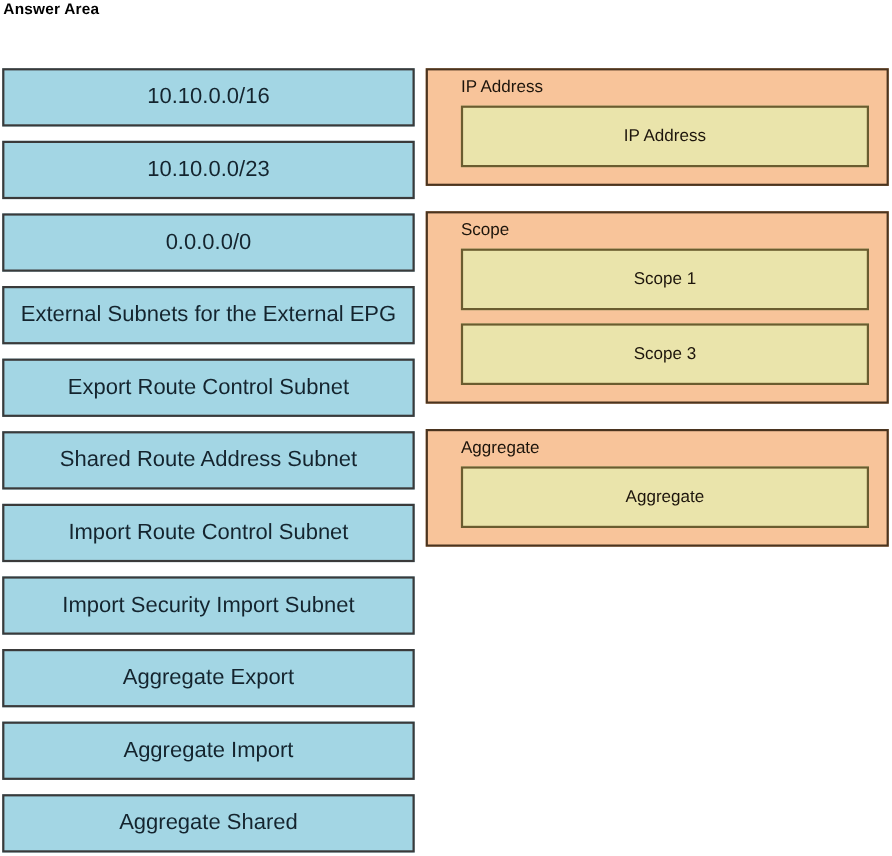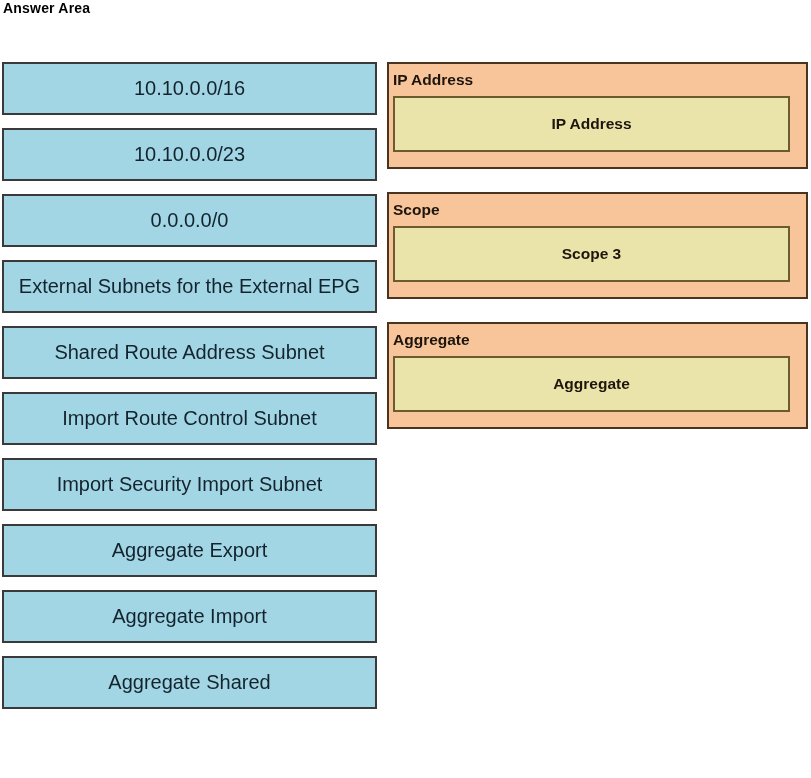--- a/index.html
+++ b/index.html
@@ -51,23 +51,22 @@
   .right-col {
     position: absolute;
     left: 387px;
     top: 62px;
     width: 421px;
   }
   .drop-group {
     box-sizing: border-box;
     background: var(--group-fill);
     border: 2px solid var(--group-border);
-    padding: 3px 16px 15px 4px;
+    padding: 3px 16px 15px 30px;
     margin-bottom: 23px;
-    font-weight: bold;
   }
   .drop-group:last-child { margin-bottom: 0; }
   .group-label {
     display: block;
     font-size: 15.5px;
     line-height: 26px;
     margin-bottom: 3px;
     color: var(--label-text);
   }
   .drop-slot {
@@ -87,34 +86,36 @@
 </head>
 <body>
 
 <div class="canvas" style="--item-fill: #a3d6e4; --item-border: #3a3a3a; --item-text: #14242e; --group-fill: #f8c49a; --group-border: #4a341f; --slot-fill: #eae4ab; --slot-border: #6a5c2f; --label-text: #1d150c;">
   <div class="page-title">Answer Area</div>
   <div class="left-col">
       <div class="drag-item">10.10.0.0/16</div>
       <div class="drag-item">10.10.0.0/23</div>
       <div class="drag-item">0.0.0.0/0</div>
       <div class="drag-item">External Subnets for the External EPG</div>
+      <div class="drag-item">Export Route Control Subnet</div>
       <div class="drag-item">Shared Route Address Subnet</div>
       <div class="drag-item">Import Route Control Subnet</div>
       <div class="drag-item">Import Security Import Subnet</div>
       <div class="drag-item">Aggregate Export</div>
       <div class="drag-item">Aggregate Import</div>
       <div class="drag-item">Aggregate Shared</div>
     </div>
   <div class="right-col">
       <div class="drop-group">
         <span class="group-label">IP Address</span>
         <div class="drop-slot">IP Address</div>
       </div>
       <div class="drop-group">
         <span class="group-label">Scope</span>
+        <div class="drop-slot">Scope 1</div>
         <div class="drop-slot">Scope 3</div>
       </div>
       <div class="drop-group">
         <span class="group-label">Aggregate</span>
         <div class="drop-slot">Aggregate</div>
       </div>
     </div>
 </div>
 
 </body></html>

